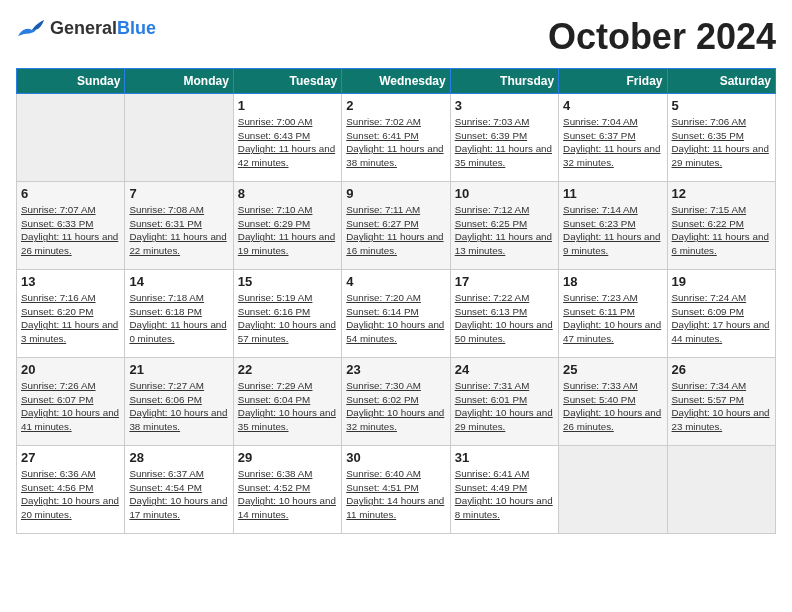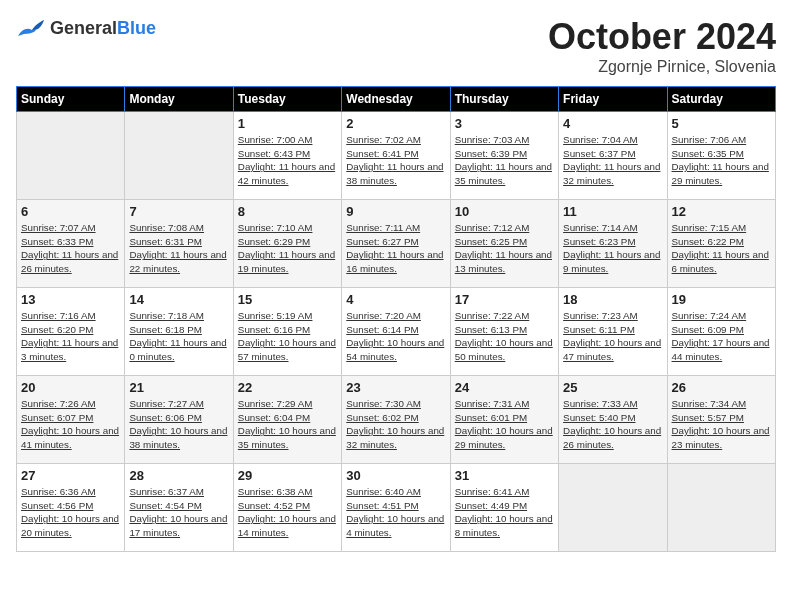--- a/index.html
+++ b/index.html
@@ -19,41 +19,41 @@
     .logo {
       display: flex;
       align-items: center;
       gap: 4px;
     }
     .logo-bird {
       width: 30px;
       height: 24px;
     }
     .title-area {
-      text-align: right;
+      text-align: left;
     }
     .month-title {
       font-size: 36px;
       font-weight: bold;
       color: #222;
     }
     .location-title {
       font-size: 16px;
       color: #444;
     }
     .calendar {
       width: 100%;
       border-collapse: collapse;
       font-size: 10.5px;
     }
     .calendar thead th {
-      background: #000000;
+      background: #0f766e;
       color: #fff;
       padding: 5px 4px;
-      text-align: left;
+      text-align: right;
       font-size: 12px;
       font-weight: bold;
       border: 1px solid #2a7de1;
     }
     .calendar tbody td {
       border: 1px solid #ccc;
       vertical-align: top;
       padding: 4px;
       width: calc(100% / 7);
       min-height: 80px;
@@ -93,21 +93,20 @@
     <svg class="logo-bird" viewBox="0 0 30 24" xmlns="http://www.w3.org/2000/svg">
       <path d="M2 20 Q8 10 16 14 Q20 8 28 4 Q22 12 18 16 Q14 18 8 18 Z" fill="#2a7de1"></path>
       <path d="M16 14 Q20 8 28 4 Q26 10 22 13 Z" fill="#1a5db0"></path>
     </svg>
     <div>
       <span style="font-size:18px;font-weight:bold;color:#333;">General</span><span style="font-size:18px;font-weight:bold;color:#2a7de1;">Blue</span>
     </div>
   </div>
   <div class="title-area">
     <div class="month-title">October 2024</div>
-    <div class="location-title">Zgornje Pirnice, Slovenia</div>
   </div>
 </div>
 
 <table class="calendar">
   <thead>
     <tr>
     <th>Sunday</th>
         <th>Monday</th>
         <th>Tuesday</th>
         <th>Wednesday</th>
@@ -239,21 +238,21 @@
         <td>
           <span class="day-number">28</span>
           <div class="day-info"><span>Sunrise: 6:37 AM</span><br><span>Sunset: 4:54 PM</span><br><span>Daylight: 10 hours and 17 minutes.</span></div>
         </td>
         <td>
           <span class="day-number">29</span>
           <div class="day-info"><span>Sunrise: 6:38 AM</span><br><span>Sunset: 4:52 PM</span><br><span>Daylight: 10 hours and 14 minutes.</span></div>
         </td>
         <td>
           <span class="day-number">30</span>
-          <div class="day-info"><span>Sunrise: 6:40 AM</span><br><span>Sunset: 4:51 PM</span><br><span>Daylight: 10 hours and 4 minutes.</span></div>
+          <div class="day-info"><span>Sunrise: 6:40 AM</span><br><span>Sunset: 4:51 PM</span><br><span>Daylight: 14 hours and 11 minutes.</span></div>
         </td>
         <td>
           <span class="day-number">31</span>
           <div class="day-info"><span>Sunrise: 6:41 AM</span><br><span>Sunset: 4:49 PM</span><br><span>Daylight: 10 hours and 8 minutes.</span></div>
         </td>
         <td class="empty-cell"></td>
         <td class="empty-cell"></td>
       </tr>
     </tbody>
 </table>

